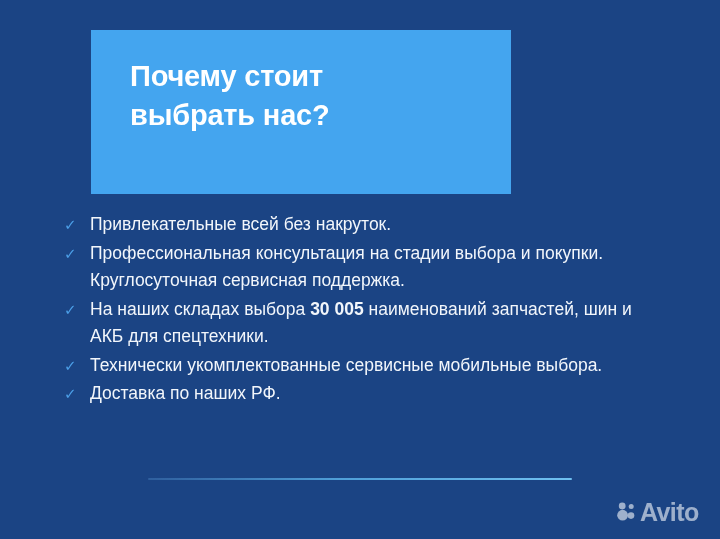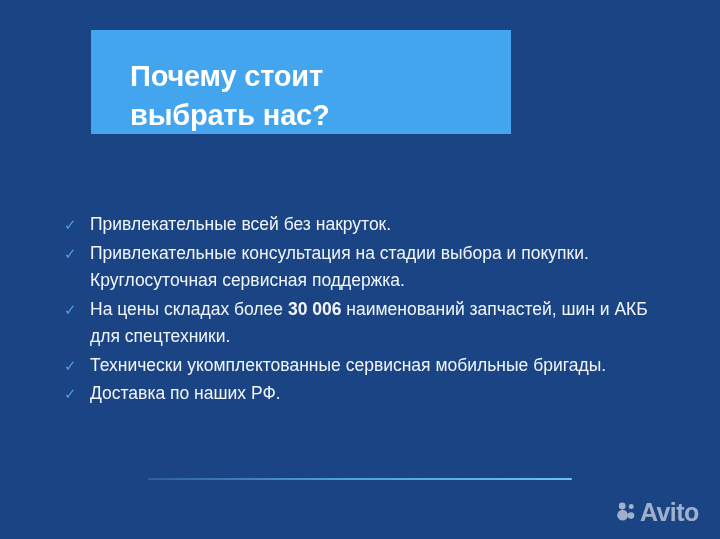--- a/index.html
+++ b/index.html
@@ -20,21 +20,21 @@
     background: #1b4484;
     overflow: hidden;
   }
 
   
   #title-box {
     position: absolute;
     left: 91px;
     top: 30px;
     width: 420px;
-    height: 104px;
+    height: 164px;
     background: #44a5ef;
     box-sizing: border-box;
     padding: 27px 0 0 39px;
   }
   #title-text {
     margin: 0;
     color: #ffffff;
     font-size: 29px;
     font-weight: bold;
     line-height: 1.35;
@@ -125,31 +125,31 @@
 
   <ul id="benefits-list">
 
     <li class="benefit-item">
       <span class="check-icon">✓</span>
       <span class="benefit-text">Привлекательные всей без накруток.</span>
     </li>
 
     <li class="benefit-item">
       <span class="check-icon">✓</span>
-      <span class="benefit-text">Привлекательные консультация на стадии выбора и покупки. Круглосуточная сервисная поддержка.</span>
+      <span class="benefit-text">Профессиональная консультация на стадии выбора и покупки. Круглосуточная сервисная поддержка.</span>
     </li>
 
     <li class="benefit-item">
       <span class="check-icon">✓</span>
-      <span class="benefit-text"><span>На цены складах более </span><b>30 006</b><span> наименований запчастей, шин и АКБ для спецтехники.</span></span>
+      <span class="benefit-text"><span>На наших складах выбора </span><b>30 005</b><span> наименований запчастей, шин и АКБ для спецтехники.</span></span>
     </li>
 
     <li class="benefit-item">
       <span class="check-icon">✓</span>
-      <span class="benefit-text">Технически укомплектованные сервисная мобильные бригады.</span>
+      <span class="benefit-text">Технически укомплектованные сервисные мобильные выбора.</span>
     </li>
 
     <li class="benefit-item">
       <span class="check-icon">✓</span>
       <span class="benefit-text">Доставка по наших РФ.</span>
     </li>
 
   </ul>
 
   <div id="divider"></div>

